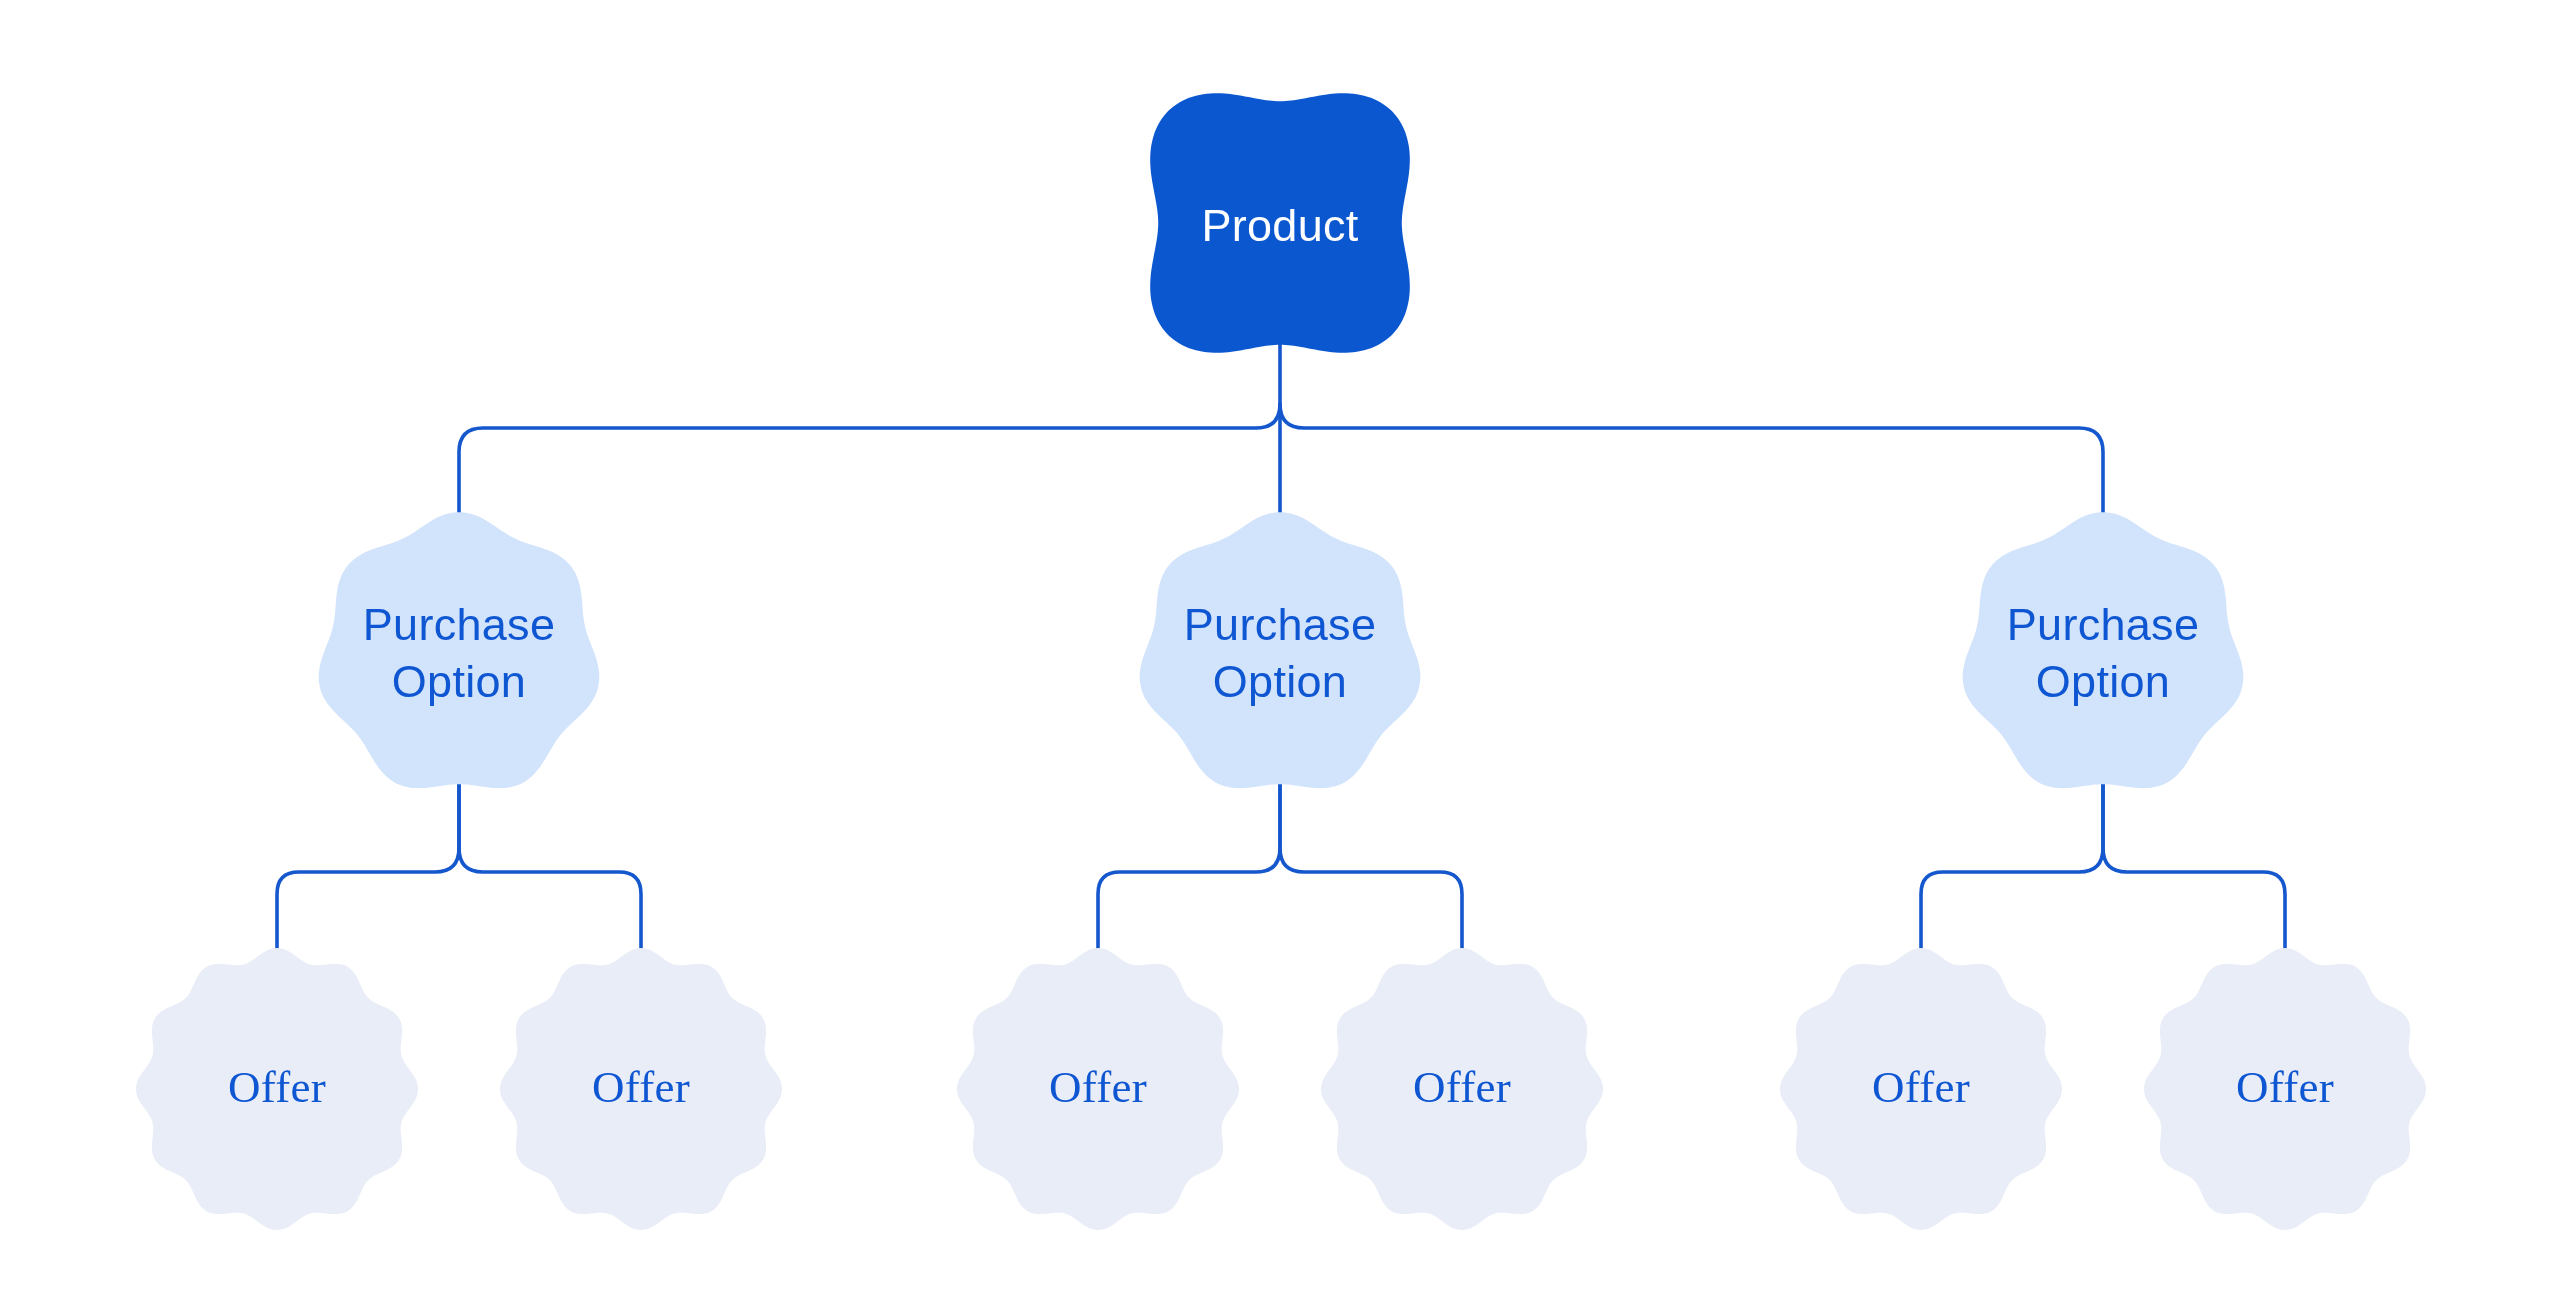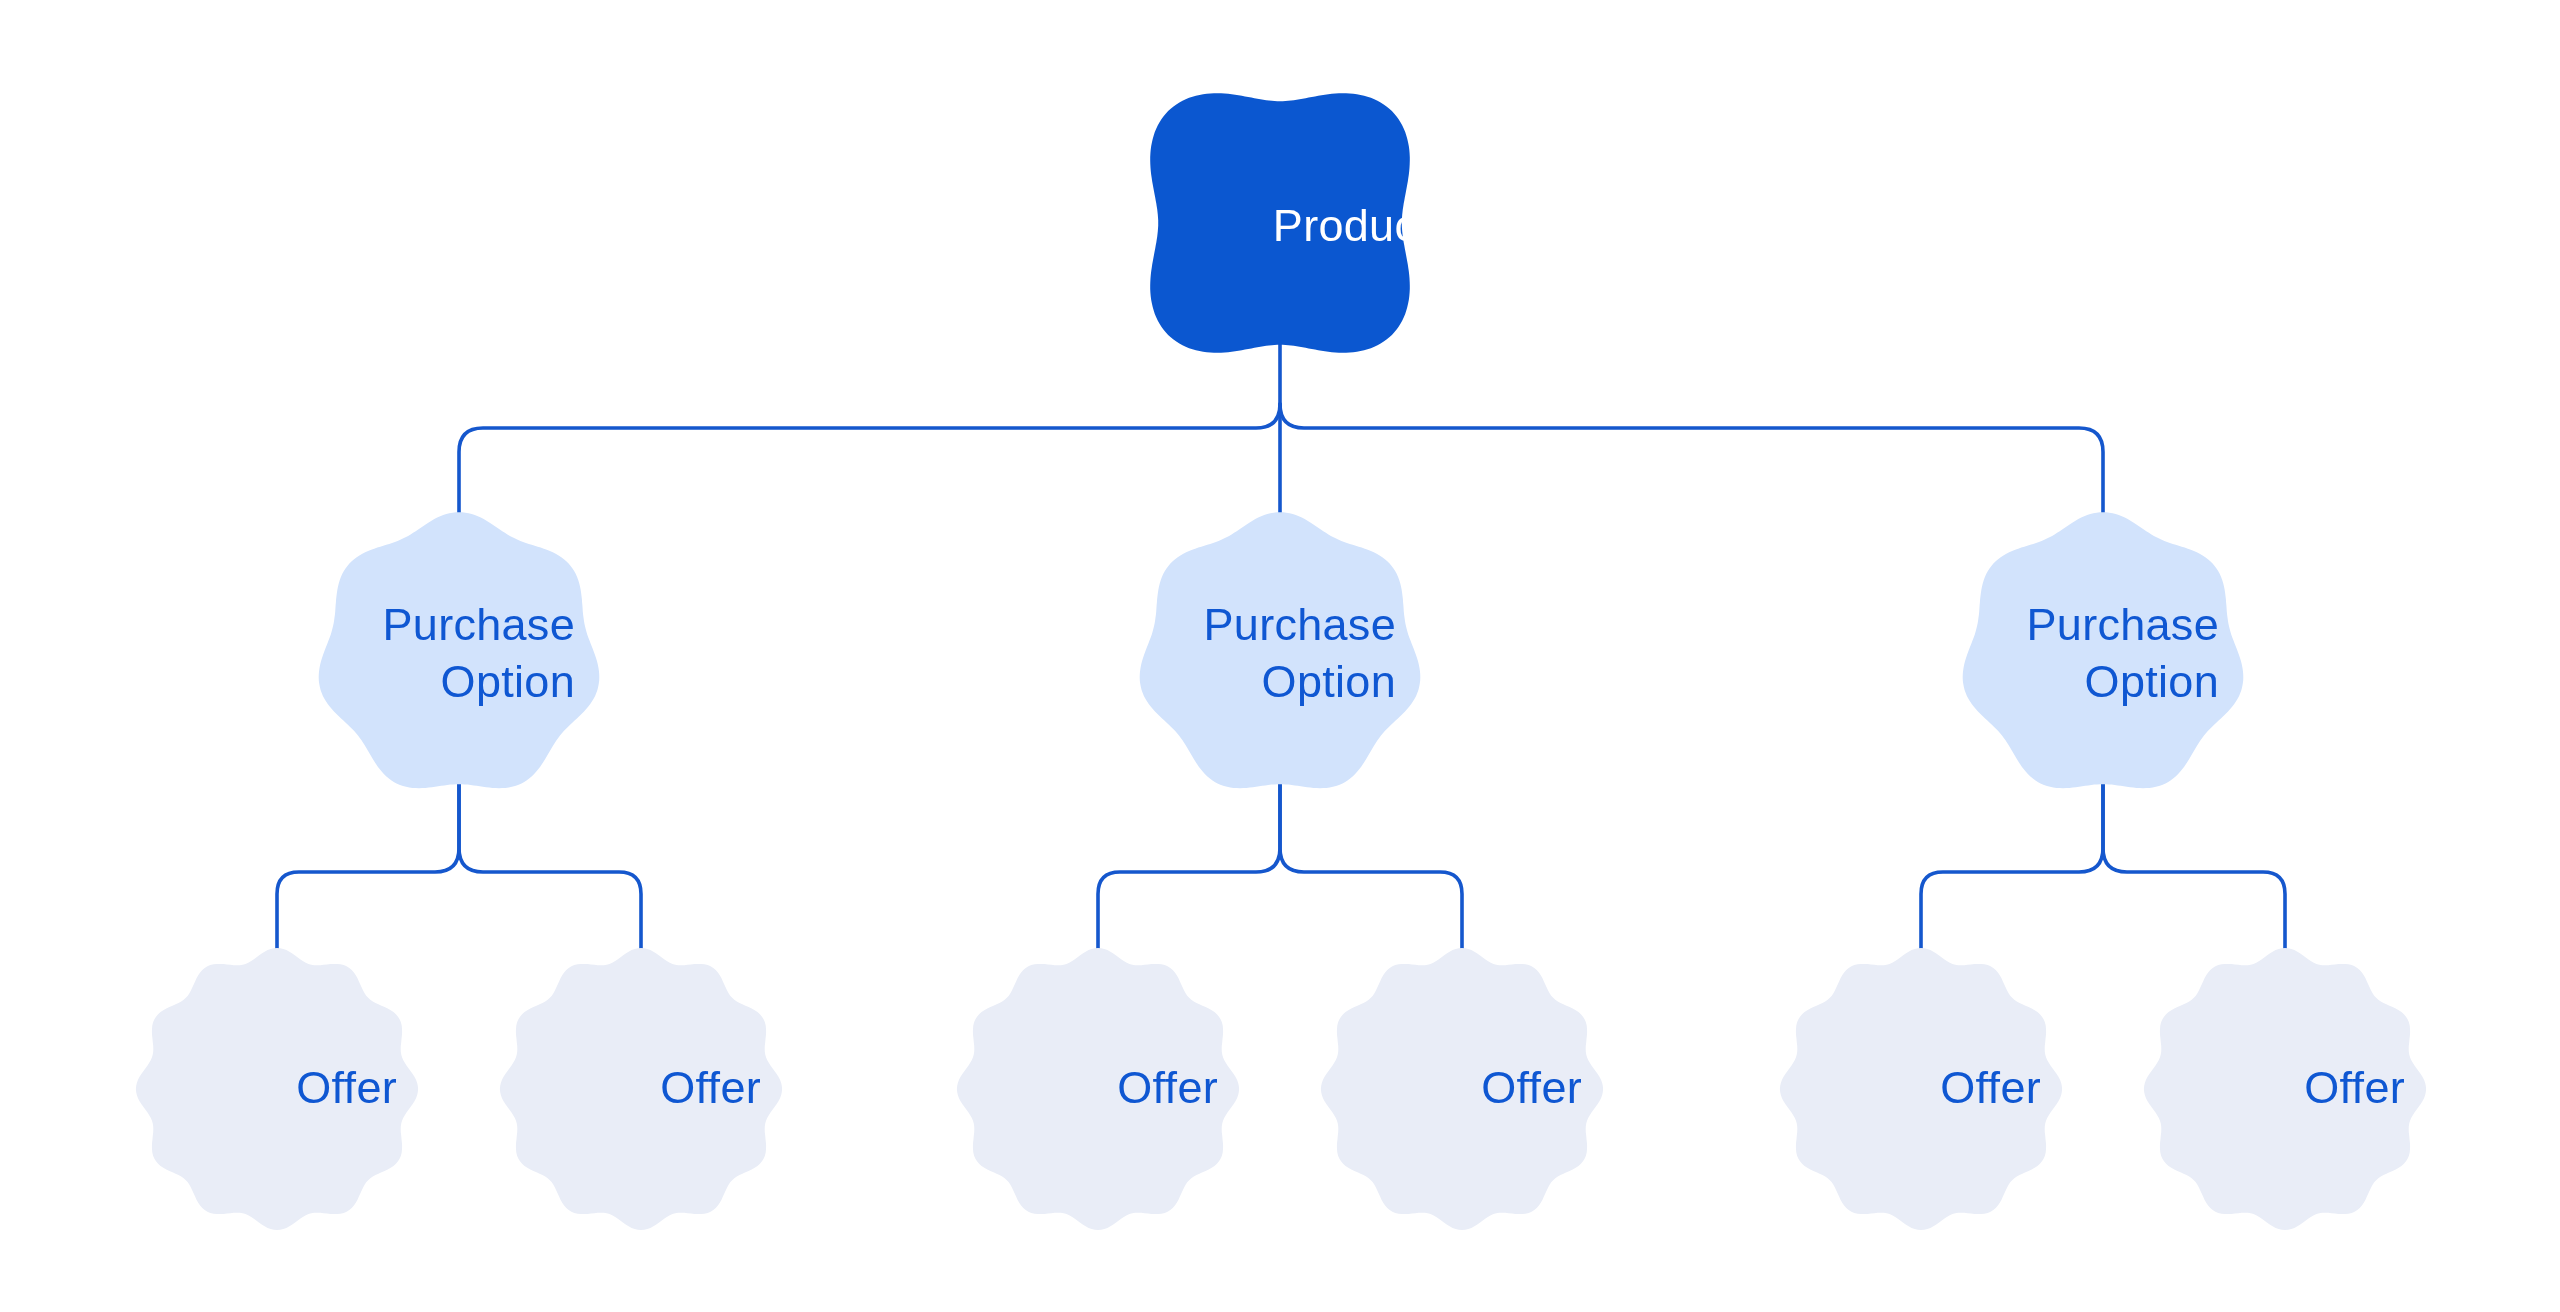--- a/index.html
+++ b/index.html
@@ -7,30 +7,30 @@
     position: relative;
     width: 2560px;
     height: 1312px;
     overflow: hidden;
     font-family: "Liberation Sans", sans-serif;
   }
   .canvas svg { position: absolute; left: 0; top: 0; }
   .label {
     position: absolute;
     transform: translate(-50%, -50%);
-    text-align: right;
+    text-align: center;
     font-size: 45px;
     font-weight: 500;
     letter-spacing: 0.3px;
     line-height: 57px;
     user-select: none;
   }
   .label.root-label   { width: 300px; }
   .label.option-label { width: 232px; }
-  .label.offer-label  { width: 240px; }
+  .label.offer-label  { width: 240px; font-family: Liberation Serif, serif; }
 </style>
 </head>
 <body>
 
 <div class="canvas" style="background: rgb(255, 255, 255);">
   <svg width="2560" height="1312" viewBox="0 0 2560 1312">
     <g id="edges">
         <path d="M1280,343 L1280,520" fill="none" stroke="#1557cd" stroke-width="3.6" stroke-linecap="round"></path>
         <path d="M1280,404 Q1280,428 1256,428 L483,428 Q459,428 459,452 L459,516" fill="none" stroke="#1557cd" stroke-width="3.6" stroke-linecap="round"></path>
         <path d="M1280,404 Q1280,428 1304,428 L2079,428 Q2103,428 2103,452 L2103,516" fill="none" stroke="#1557cd" stroke-width="3.6" stroke-linecap="round"></path>

